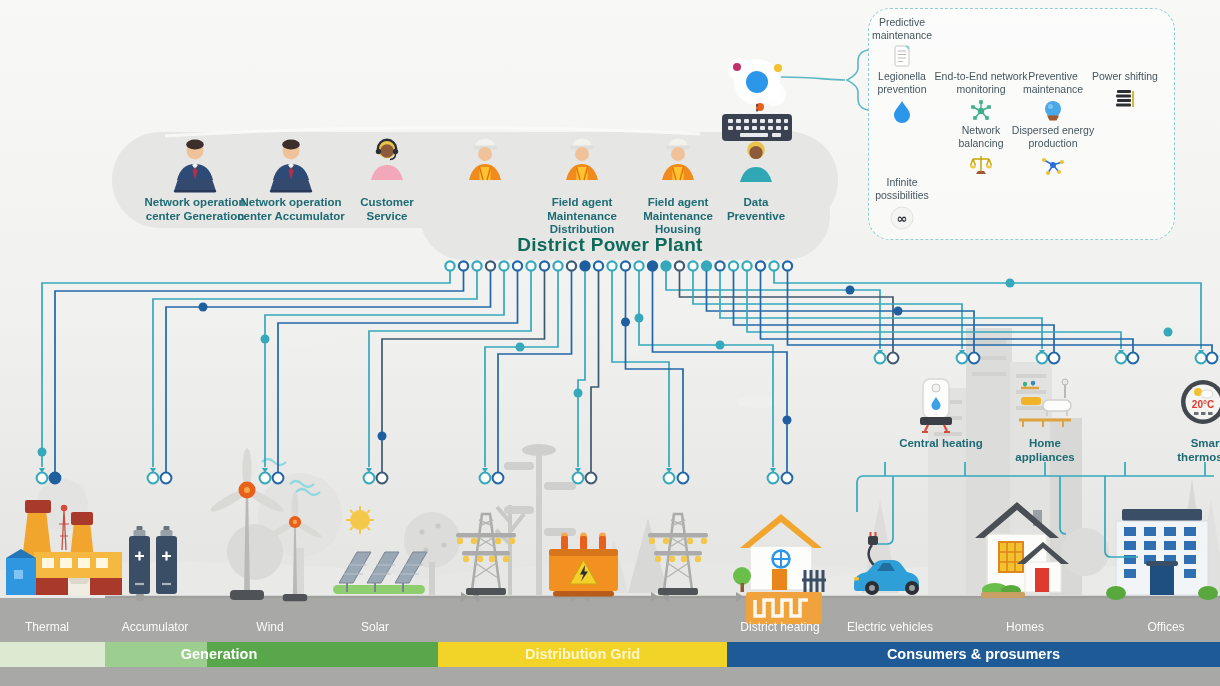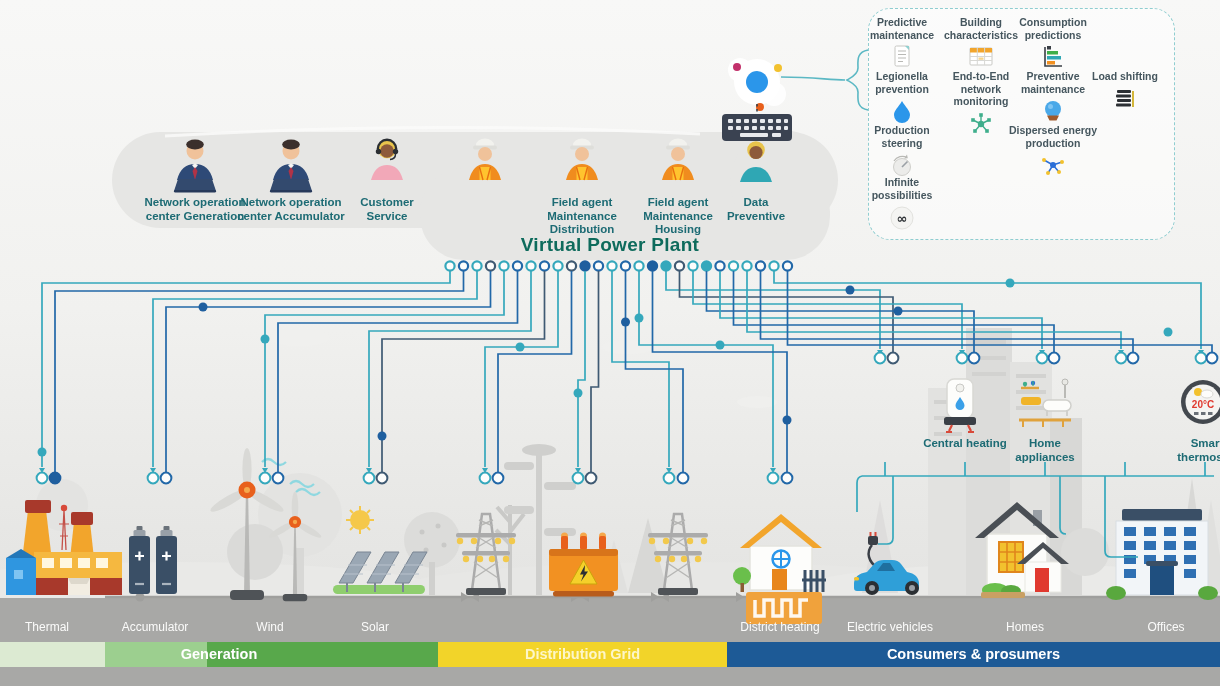--- a/index.html
+++ b/index.html
@@ -15,21 +15,21 @@
   .ln{fill:none;stroke-width:1.7px;}
   .tl{stroke:#35a8bc;} .bl{stroke:#2268a8;} .sl{stroke:#3f5a73;}
   .ep{fill:#fdfdfc;stroke-width:2px;}
   .dot-t{fill:#35a8bc;} .dot-n{fill:#1f5f9f;}
   
   .person-lbl{position:absolute;text-align:center;font-size:11.5px;line-height:13.5px;
     color:#1d6b74;font-weight:600;}
   .title{position:absolute;left:470px;top:234px;width:280px;text-align:center;
     font-size:19px;font-weight:800;color:#0e6b5c;letter-spacing:.3px;}
   .cap-cell{position:absolute;text-align:center;}
-  .cap-lbl{font-size:10.5px;line-height:12.5px;color:#45565e;font-weight:700;}
+  .cap-lbl{font-size:10.5px;line-height:12.5px;color:#45565e;font-weight:400;}
   .cap-cell svg{margin:4px auto 0 auto;}
   .dev-cell{position:absolute;text-align:center;}
   .dev-cell svg{margin:0 auto;}
   .dev-lbl{margin-top:3px;font-size:11.5px;line-height:13.5px;color:#1d6b74;font-weight:600;}
   .gnd-lbl{position:absolute;top:620px;width:130px;text-align:center;font-size:12px;
     color:#fbfbfa;font-weight:500;}
   .callout{position:absolute;left:868px;top:8px;width:307px;height:232px;
     border:1.5px dashed #8fcdd0;border-radius:22px;background:rgba(255,255,255,.5);}
   .bands{position:absolute;left:0;top:642px;width:1220px;height:25px;}
   .band-seg{position:absolute;top:0;height:25px;}
@@ -495,39 +495,20 @@
   <div class="callout"></div>
 
   <div class="cap-cell" style="left:860px;top:16px;width:84px">
     <div class="cap-lbl">Predictive maintenance</div>
     <svg width="26" height="24" viewBox="0 0 26 24">
       <rect x="6" y="1" width="14" height="20" rx="1.5" fill="#fff" stroke="#c6c6c2"></rect>
       <path d="M20,1 L20,5 L16,1 Z" fill="#8fd0d0"></path>
       <path d="M9,6 H17 M9,9.5 H17 M9,13 H17 M9,16.5 H14" stroke="#b9b9b5" stroke-width="1.2"></path>
     </svg>
   </div>
-  <div class="cap-cell" style="left:939px;top:16px;width:84px">
-    <div class="cap-lbl">Building characteristics</div>
-    <svg width="26" height="24" viewBox="0 0 26 24">
-      <rect x="2" y="3" width="22" height="17" rx="1" fill="#fff" stroke="#c9c9c5"></rect>
-      <rect x="2" y="3" width="22" height="4.5" fill="#f2a52c"></rect>
-      <path d="M2,11.5 H24 M2,15.5 H24 M9.3,3 V20 M16.6,3 V20" stroke="#d8d8d4" stroke-width="1"></path>
-      <rect x="10.5" y="12.5" width="5" height="2.3" fill="#f5d58e"></rect>
-    </svg>
-  </div>
-  <div class="cap-cell" style="left:1011px;top:16px;width:84px">
-    <div class="cap-lbl">Consumption predictions</div>
-    <svg width="26" height="24" viewBox="0 0 26 24">
-      <path d="M5,2 V21 H22" stroke="#3a3f46" stroke-width="1.6" fill="none"></path>
-      <rect x="7" y="1" width="4" height="3.5" fill="#3a3f46"></rect>
-      <rect x="7" y="6" width="11" height="3.5" fill="#3fae49"></rect>
-      <rect x="7" y="11" width="14" height="3.5" fill="#2fa7b4"></rect>
-      <rect x="7" y="16" width="8" height="3.5" fill="#f29122"></rect>
-    </svg>
-  </div>
   <div class="cap-cell" style="left:860px;top:70px;width:84px">
     <div class="cap-lbl">Legionella prevention</div>
     <svg width="26" height="24" viewBox="0 0 26 24">
       <path d="M13,2 C16.5,8 21,11.5 21,16 A8,8 0 0 1 5,16 C5,11.5 9.5,8 13,2 Z" fill="#2b96ea"></path>
     </svg>
   </div>
   <div class="cap-cell" style="left:933px;top:70px;width:96px">
     <div class="cap-lbl">End-to-End network monitoring</div>
     <svg width="26" height="24" viewBox="0 0 26 24">
       <path d="M13,12 L13,4 M13,12 L5,8 M13,12 L21,8 M13,12 L7,19 M13,12 L19,19" stroke="#3fae8c" stroke-width="1.4" fill="none"></path>
@@ -543,38 +524,38 @@
   </div>
   <div class="cap-cell" style="left:1011px;top:70px;width:84px">
     <div class="cap-lbl">Preventive maintenance</div>
     <svg width="26" height="24" viewBox="0 0 26 24">
       <circle cx="13" cy="10" r="8" fill="#4aa8e8"></circle>
       <circle cx="10.5" cy="7.5" r="2.5" fill="#7fc4f2"></circle>
       <path d="M7,16.5 H19 L16.5,21.5 H9.5 Z" fill="#a05a2c"></path>
     </svg>
   </div>
   <div class="cap-cell" style="left:1083px;top:70px;width:84px">
-    <div class="cap-lbl">Load shifting</div>
+    <div class="cap-lbl">Power shifting</div>
     <svg width="26" height="24" viewBox="0 0 26 24">
       <g fill="#2b2f33">
         <rect x="5" y="3" width="14" height="3" rx="1"></rect>
           <rect x="4" y="7.5" width="15" height="3" rx="1"></rect>
         <rect x="5" y="12" width="14" height="3" rx="1"></rect>
           <rect x="4" y="16.5" width="15" height="3" rx="1"></rect>
       </g>
       <path d="M21,4 V20" stroke="#caa50a" stroke-width="1.6"></path>
     </svg>
   </div>
-  <div class="cap-cell" style="left:860px;top:124px;width:84px">
-    <div class="cap-lbl">Production steering</div>
+  <div class="cap-cell" style="left:939px;top:124px;width:84px">
+    <div class="cap-lbl">Network balancing</div>
     <svg width="26" height="24" viewBox="0 0 26 24">
-      <circle cx="13" cy="14" r="8.5" fill="#ececea" stroke="#cfcfcb"></circle>
-      <path d="M13,14 L18.5,8.5" stroke="#9aa0a6" stroke-width="1.6"></path>
-      <path d="M5,8 A10,10 0 0 1 18,4.5" fill="none" stroke="#b9b9b5" stroke-width="1.3"></path>
-      <path d="M18,1.5 L18.8,5.2 L15.2,5.4 Z" fill="#b9b9b5"></path>
+      <path d="M13,3 V18 M5,6 H21 M5,6 L2.5,12.5 M5,6 L7.5,12.5 M21,6 L18.5,12.5 M21,6 L23.5,12.5" stroke="#caa50a" stroke-width="1.5" fill="none"></path>
+      <path d="M2,12.5 A3,3 0 0 0 8,12.5 Z" fill="#f2c94c"></path>
+      <path d="M18,12.5 A3,3 0 0 0 24,12.5 Z" fill="#f2c94c"></path>
+      <path d="M8,21 H18 L16,18 H10 Z" fill="#a05a2c"></path>
     </svg>
   </div>
   <div class="cap-cell" style="left:860px;top:176px;width:84px">
     <div class="cap-lbl">Infinite possibilities</div>
     <svg width="28" height="26" viewBox="0 0 28 26">
       <circle cx="14" cy="13" r="11" fill="#f4f4f2" stroke="#e2e2de"></circle>
       <text x="14" y="17.5" text-anchor="middle" font-size="13" font-weight="bold" fill="#2b2f33" font-family="DejaVu Sans, sans-serif">∞</text>
     </svg>
   </div>
   <div class="cap-cell" style="left:1005px;top:124px;width:96px">
@@ -591,23 +572,23 @@
     </svg>
   </div>
 
   <div class="person-lbl" style="left:140px;top:196px;width:110px">Network operation center Generation</div>
   <div class="person-lbl" style="left:236px;top:196px;width:110px">Network operation center Accumulator</div>
   <div class="person-lbl" style="left:347px;top:196px;width:80px">Customer Service</div>
   <div class="person-lbl" style="left:535px;top:196px;width:94px">Field agent Maintenance Distribution</div>
   <div class="person-lbl" style="left:631px;top:196px;width:94px">Field agent Maintenance Housing</div>
   <div class="person-lbl" style="left:721px;top:196px;width:70px">Data Preventive</div>
 
-  <div class="title">Virtual Power Plant</div>
-
-  <div class="dev-cell" style="left:923px;top:376px;width:84px">
+  <div class="title">District Power Plant</div>
+
+  <div class="dev-cell" style="left:899px;top:376px;width:84px">
     <svg width="64" height="58" viewBox="0 0 64 58">
       <rect x="14" y="3" width="26" height="39" rx="7" fill="#fdfdfb" stroke="#d8d8d4" stroke-width="1.5"></rect>
       <circle cx="27" cy="12" r="4" fill="#f2f2ee" stroke="#c9c9c5"></circle>
       <path d="M27,21 c2.5,4 4.5,6 4.5,8.5 a4.5,4.5 0 0 1 -9,0 c0,-2.5 2,-4.5 4.5,-8.5 z" fill="#3aa0e8"></path>
       <rect x="11" y="41" width="32" height="8" rx="2.5" fill="#3a3f46"></rect>
       <path d="M19,49 l-3,6 M35,49 l3,6" stroke="#d84a3a" stroke-width="2.2"></path>
       <path d="M13,56 h6 M35,56 h6" stroke="#d84a3a" stroke-width="2"></path>
     </svg>
     <div class="dev-lbl">Central heating</div>
   </div>

